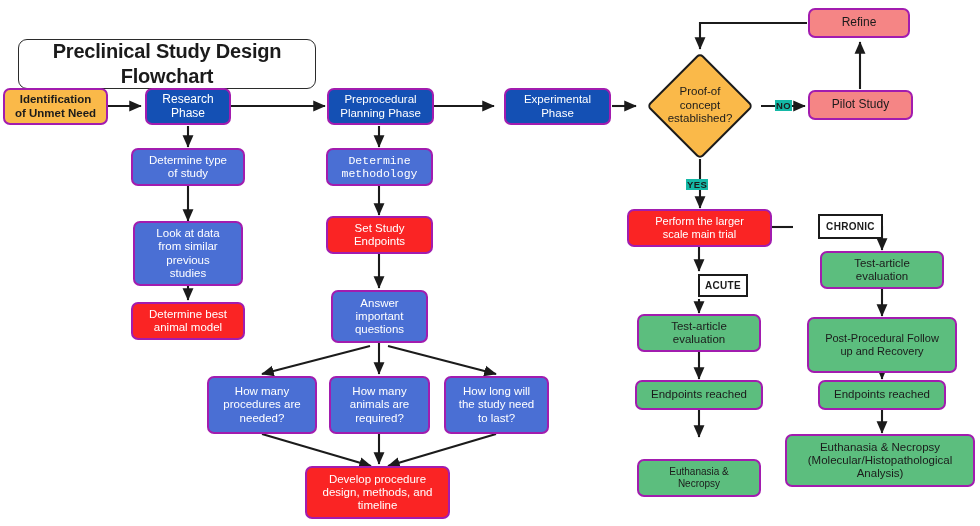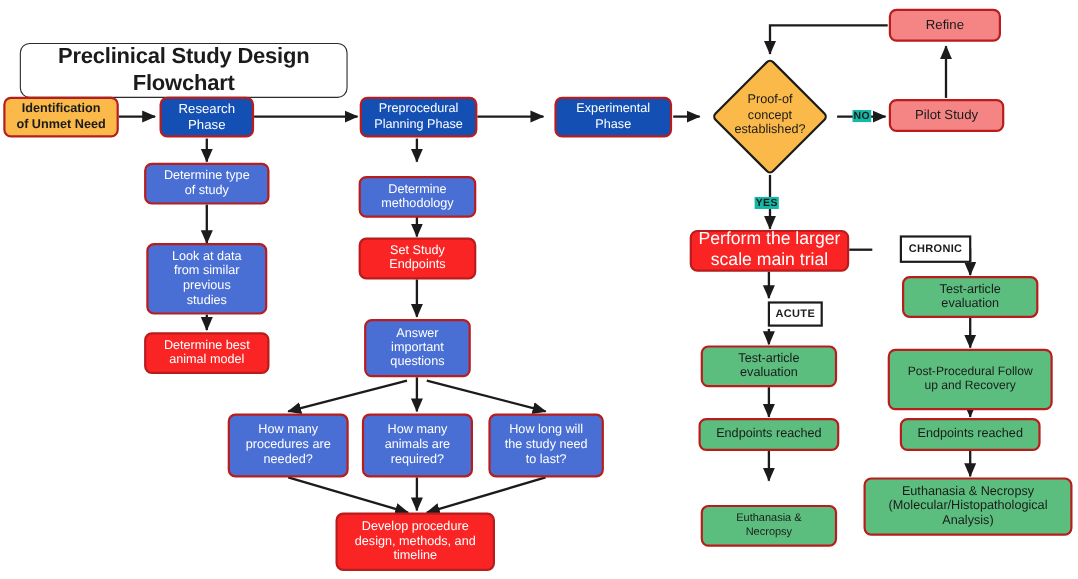--- a/index.html
+++ b/index.html
@@ -21,21 +21,21 @@
     left: 0; top: 0;
     width: 980px; height: 526px;
     pointer-events: none;
   }
   .node {
     position: absolute;
     display: flex;
     align-items: center;
     justify-content: center;
     text-align: center;
-    border: 2px solid #b91c1c;
+    border: 2px solid #a21caf;
     border-radius: 7px;
     line-height: 1.16;
     padding: 2px 4px;
     white-space: pre-line;
     z-index: 3;
   }
   .title-box {
     position: absolute;
     display: flex;
     align-items: center;
@@ -194,21 +194,21 @@
 from similar
 previous
 studies</div>
 
   <div class="node n-red" style="left:131px; top:302px; width:114px; height:38px; font-size:11.5px;">Determine best
 animal model</div>
 
   <div class="node n-dblue" style="left:327px; top:88px; width:107px; height:37px; font-size:11.5px;">Preprocedural
 Planning Phase</div>
 
-  <div class="node n-lblue" style="left:326px; top:160px; width:107px; height:38px; font-size:11.5px;">Determine
+  <div class="node n-lblue" style="left:326px; top:148px; width:107px; height:38px; font-size:11.5px;font-family:Liberation Mono, monospace;">Determine
 methodology</div>
 
   <div class="node n-red" style="left:326px; top:216px; width:107px; height:38px; font-size:11.5px;">Set Study
 Endpoints</div>
 
   <div class="node n-lblue" style="left:331px; top:290px; width:97px; height:53px; font-size:11.5px;">Answer
 important
 questions</div>
 
   <div class="node n-lblue" style="left:207px; top:376px; width:110px; height:58px; font-size:11.5px;">How many
@@ -234,21 +234,21 @@
     <div class="dshape"></div>
     <div class="dlabel">Proof-of
 concept
 established?</div>
   </div>
 
   <div class="node n-salmon" style="left:808px; top:8px; width:102px; height:30px; font-size:12px;">Refine</div>
 
   <div class="node n-salmon" style="left:808px; top:90px; width:105px; height:30px; font-size:12px;">Pilot Study</div>
 
-  <div class="node n-red" style="left:627px; top:209px; width:145px; height:38px; font-size:16px;">Perform the larger
+  <div class="node n-red" style="left:627px; top:209px; width:145px; height:38px; font-size:11px;">Perform the larger
 scale main trial</div>
 
   <div class="node n-green" style="left:637px; top:314px; width:124px; height:38px; font-size:11.5px;">Test-article
 evaluation</div>
 
   <div class="node n-green" style="left:635px; top:380px; width:128px; height:30px; font-size:11.5px;">Endpoints reached</div>
 
   <div class="node n-green" style="left:637px; top:459px; width:124px; height:38px; font-size:10px;">Euthanasia &amp;
 Necropsy</div>
 

